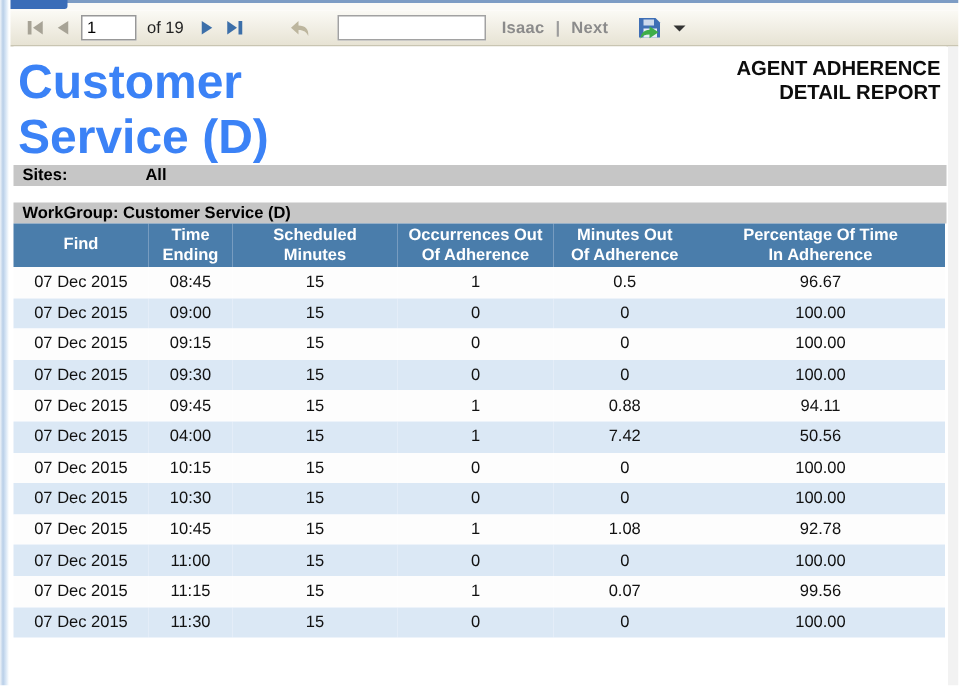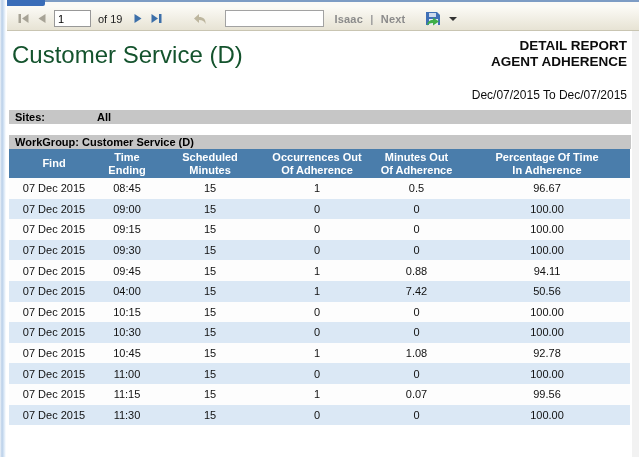--- a/index.html
+++ b/index.html
@@ -40,21 +40,21 @@
   .find-links span { cursor: pointer; }
   .find-sep { margin: 0 4px; color: #9c9c9c; }
   .export-wrap { margin-left: 20px; display: inline-flex; align-items: center; cursor: pointer; }
   .caret { width: 0; height: 0; border-left: 4px solid transparent; border-right: 4px solid transparent;
     border-top: 4px solid #333; margin-left: 7px; }
 
   
   .report-area { position: relative; margin-left: 9px; width: 622px; background: #fff; }
   .report-header { height: 79px; position: relative; }
   .page-title { position: absolute; left: 3px; top: 5px; width: 245px;
-    font-size: 24px; font-weight: normal; color: #14532d; line-height: 37px; }
+    font-size: 32px; font-weight: bold; color: #3b82f6; line-height: 37px; }
   .report-name { position: absolute; right: 4px; top: 7px; text-align: right;
     font-size: 13.5px; font-weight: bold; color: #0d0d0d; line-height: 16px; }
   .date-range { position: absolute; right: 4px; top: 57px; font-size: 12px; color: #0d0d0d; }
 
   .bar { height: 14px; background: var(--bar-bg, #c6c6c6); display: flex; align-items: center;
     font-size: 11px; font-weight: bold; color: #000; }
   .bar .lead { margin-left: 6px; }
   .sites-value { margin-left: 52px; }
   .gap { height: 11px; background: #fff; }
   .agent-row { height: 22px; background: var(--agent-row-bg, #ffffcc); display: flex; align-items: center;
@@ -132,24 +132,23 @@
       <path d="M8 6.5 L14 10.5 L8 14.5 V12 C5 12 3 13 2 14.8 C2.2 11 4.5 9 8 8.8 Z" fill="#3fae49"></path>
     </svg>
     <span class="caret"></span>
   </span>
 </div>
 
 <div class="report-area">
   <div class="report-header">
     <div class="page-title">Customer Service (D)</div>
     <div class="report-name">
+      <div>AGENT ADHERENCE</div>
       <div>DETAIL REPORT</div>
-      <div>AGENT ADHERENCE</div>
     </div>
-    <div class="date-range">Dec/07/2015 To Dec/07/2015</div>
   </div>
 
   <div class="bar">
     <span class="lead">Sites:</span>
     <span class="sites-value">All</span>
   </div>
 
   <div class="gap"></div>
 
   <div class="bar">

